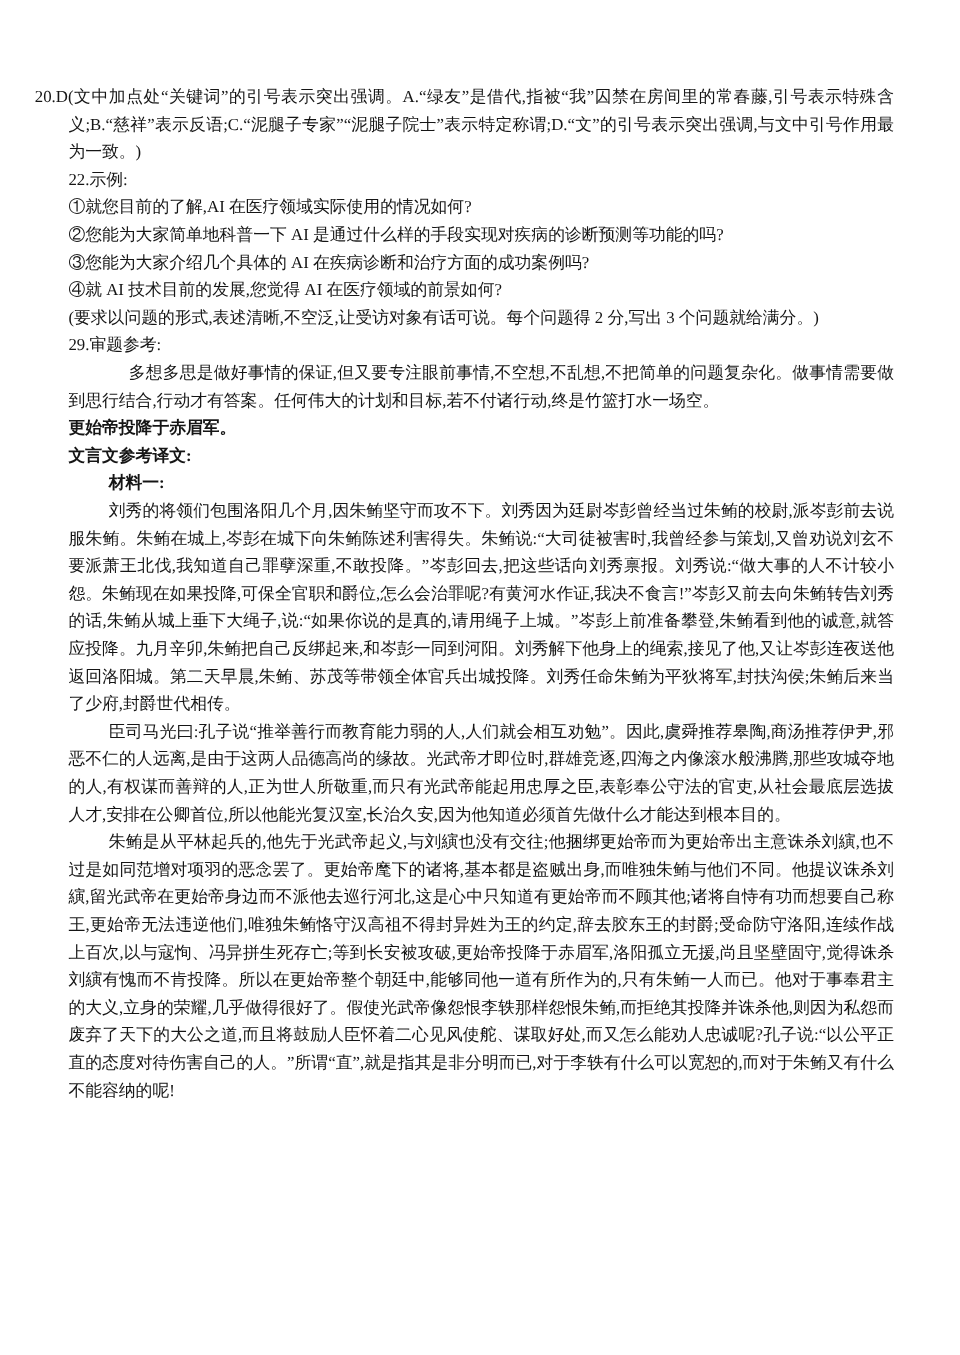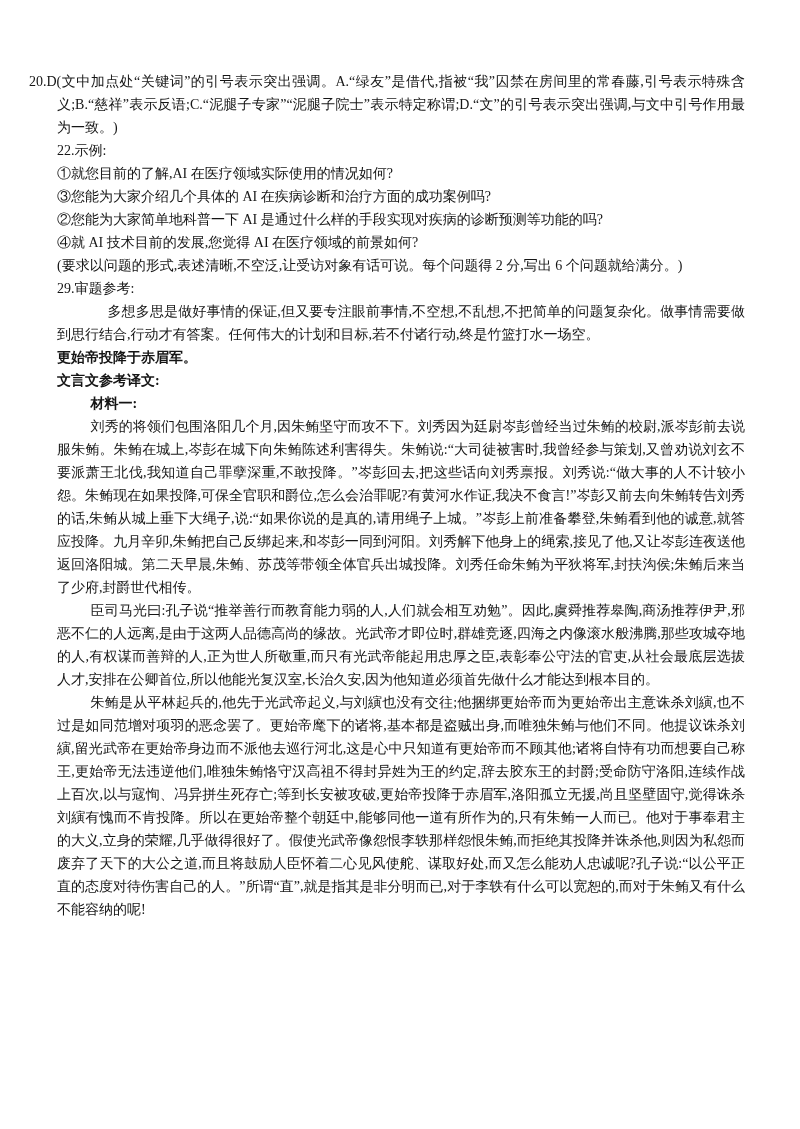--- a/index.html
+++ b/index.html
@@ -70,24 +70,24 @@
 <body>
 
 <div class="page">
   <main class="content">
 
     <p class="hang">20.D(文中加点处“关键词”的引号表示突出强调。A.“绿友”是借代,指被“我”囚禁在房间里的常春藤,引号表示特殊含义;B.“慈祥”表示反语;C.“泥腿子专家”“泥腿子院士”表示特定称谓;D.“文”的引号表示突出强调,与文中引号作用最为一致。)</p>
 
 
     <p>22.示例:</p>
     <p class="sub">①就您目前的了解,AI 在医疗领域实际使用的情况如何?</p>
+    <p class="sub">②您能为大家简单地科普一下 AI 是通过什么样的手段实现对疾病的诊断预测等功能的吗?</p>
     <p class="sub">③您能为大家介绍几个具体的 AI 在疾病诊断和治疗方面的成功案例吗?</p>
-    <p class="sub">②您能为大家简单地科普一下 AI 是通过什么样的手段实现对疾病的诊断预测等功能的吗?</p>
     <p class="sub">④就 AI 技术目前的发展,您觉得 AI 在医疗领域的前景如何?</p>
-    <p class="sub">(要求以问题的形式,表述清晰,不空泛,让受访对象有话可说。每个问题得 2 分,写出 6 个问题就给满分。)</p>
+    <p class="sub">(要求以问题的形式,表述清晰,不空泛,让受访对象有话可说。每个问题得 2 分,写出 3 个问题就给满分。)</p>
 
     <p>29.审题参考:</p>
     <p class="indent-deep">多想多思是做好事情的保证,但又要专注眼前事情,不空想,不乱想,不把简单的问题复杂化。做事情需要做到思行结合,行动才有答案。任何伟大的计划和目标,若不付诸行动,终是竹篮打水一场空。</p>
     <p class="bold">更始帝投降于赤眉军。</p>
 
     <p class="bold">文言文参考译文:</p>
 
     <p class="label">材料一:</p>
     <p class="indent">刘秀的将领们包围洛阳几个月,因朱鲔坚守而攻不下。刘秀因为廷尉岑彭曾经当过朱鲔的校尉,派岑彭前去说服朱鲔。朱鲔在城上,岑彭在城下向朱鲔陈述利害得失。朱鲔说:“大司徒被害时,我曾经参与策划,又曾劝说刘玄不要派萧王北伐,我知道自己罪孽深重,不敢投降。”岑彭回去,把这些话向刘秀禀报。刘秀说:“做大事的人不计较小怨。朱鲔现在如果投降,可保全官职和爵位,怎么会治罪呢?有黄河水作证,我决不食言!”岑彭又前去向朱鲔转告刘秀的话,朱鲔从城上垂下大绳子,说:“如果你说的是真的,请用绳子上城。”岑彭上前准备攀登,朱鲔看到他的诚意,就答应投降。九月辛卯,朱鲔把自己反绑起来,和岑彭一同到河阳。刘秀解下他身上的绳索,接见了他,又让岑彭连夜送他返回洛阳城。第二天早晨,朱鲔、苏茂等带领全体官兵出城投降。刘秀任命朱鲔为平狄将军,封扶沟侯;朱鲔后来当了少府,封爵世代相传。</p>
     <p class="indent">臣司马光曰:孔子说“推举善行而教育能力弱的人,人们就会相互劝勉”。因此,虞舜推荐皋陶,商汤推荐伊尹,邪恶不仁的人远离,是由于这两人品德高尚的缘故。光武帝才即位时,群雄竞逐,四海之内像滚水般沸腾,那些攻城夺地的人,有权谋而善辩的人,正为世人所敬重,而只有光武帝能起用忠厚之臣,表彰奉公守法的官吏,从社会最底层选拔人才,安排在公卿首位,所以他能光复汉室,长治久安,因为他知道必须首先做什么才能达到根本目的。</p>

